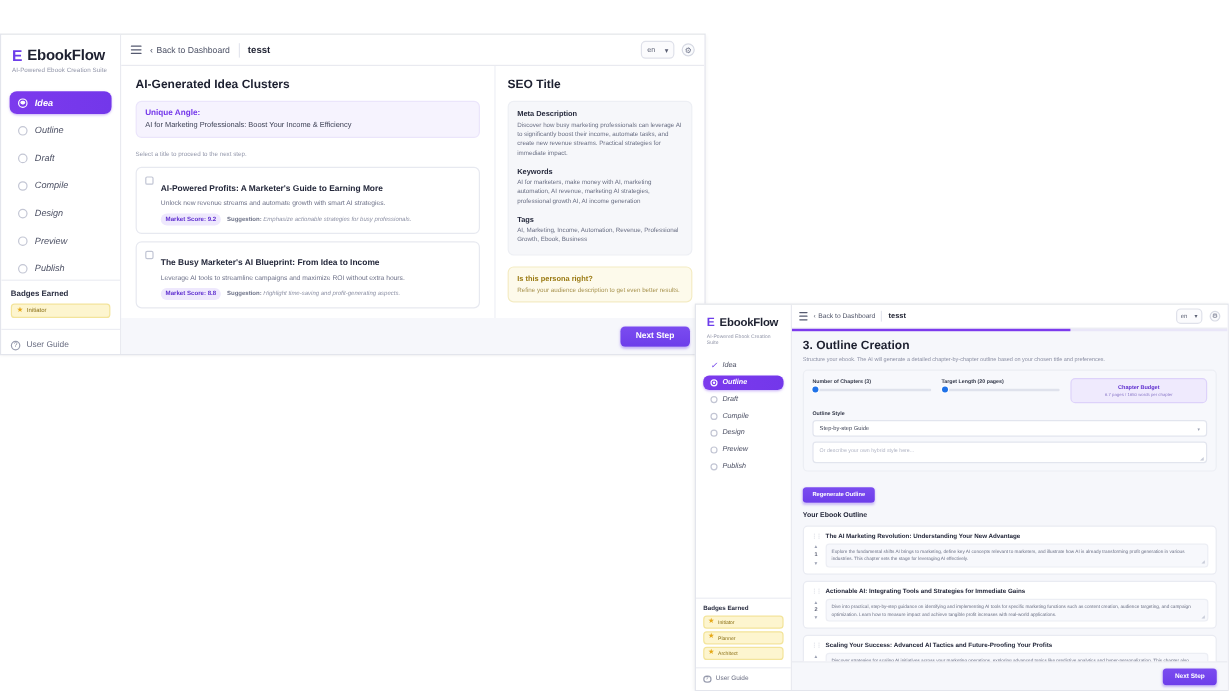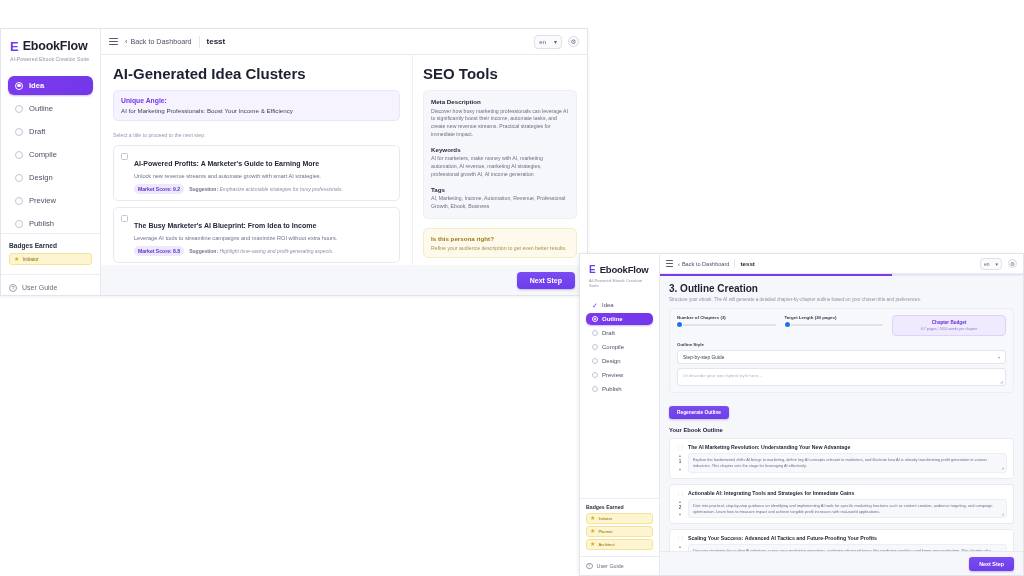--- a/index.html
+++ b/index.html
@@ -52,20 +52,21 @@
   .brand-sub { color: #9195a8; font-size: 5.2px; margin-top: 3px; letter-spacing: .05px; }
   .win-b .brand-sub { font-size: 4.2px; }
 
   .steps { padding: 6px 7px 0 7px; display: flex; flex-direction: column; gap: 4px; }
   .win-b .steps { padding: 3px 6px 0 6px; gap: 2px; }
   .step {
     display: flex; align-items: center; gap: 6px;
     padding: 5px 7px; border-radius: 6px;
     font-size: 7.6px; color: #4b4f63;
     cursor: pointer;
+    font-style: italic;
   }
   .win-b .step { padding: 3px 6px; font-size: 6px; gap: 4px; border-radius: 5px; }
   .step .radio {
     width: 8px; height: 8px; border-radius: 50%;
     border: 1.2px solid #c3c6d4; flex: none;
     display: flex; align-items: center; justify-content: center;
   }
   .win-b .step .radio { width: 6px; height: 6px; }
   .step.active {
     background: linear-gradient(90deg,#7c3aed,#7337ea);
@@ -148,21 +149,21 @@
   .progress-strip { height: 2px; background: #e9e6f8; flex: none; }
   .progress-fill { height: 100%; background: #7c3aed; }
 
   .content { flex: 1 1 auto; overflow: hidden; position: relative; }
 
   
   .cols { display: flex; gap: 0; height: 100%; }
   .col-left { flex: 1 1 auto; background: #ffffff; padding: 10px 12px 0 12px; min-width: 0; }
   .col-right { width: 175px; flex: none; background: #ffffff; border-left: 1px solid #eef0f5; padding: 10px 10px 0 10px; }
 
-  .sec-h { font-size: 15px; font-weight: bold; color: #1d2030; margin: 0 0 8px 0; }
+  .sec-h { font-size: 10px; font-weight: bold; color: #1d2030; margin: 0 0 8px 0; }
   .angle-box {
     background: #f6f3fe; border: 1px solid #ebe5fb; border-radius: 5px;
     padding: 6px 7px; margin-bottom: 11px;
   }
   .angle-label { color: #7436ea; font-weight: bold; font-size: 6.8px; margin-bottom: 3px; }
   .angle-text { color: #3e4256; font-size: 6.2px; }
 
   .sub-h { font-size: 7.4px; font-weight: bold; color: #23273a; }
   .sub-note { font-size: 5.2px; color: #9498ab; margin-top: 2px; margin-bottom: 7px; }
 
@@ -397,21 +398,21 @@
                     <span class="score-pill">Market Score: 8.8</span>
                     <span class="sugg"><b>Suggestion:</b>
                       <span>Highlight time-saving and profit-generating aspects.</span></span>
                   </div>
                 </span>
               </div>
 
             </div>
 
             <div class="col-right">
-              <div class="sec-h">SEO Tools</div>
+              <div class="sec-h">SEO Title</div>
               <div class="seo-box">
                 <div class="seo-group">
                   <div class="seo-k">Meta Description</div>
                   <div class="seo-v">Discover how busy marketing professionals can leverage AI to significantly boost their income, automate tasks, and create new revenue streams. Practical strategies for immediate impact.</div>
                 </div>
                 <div class="seo-group">
                   <div class="seo-k">Keywords</div>
                   <div class="seo-v">AI for marketers, make money with AI, marketing automation, AI revenue, marketing AI strategies, professional growth AI, AI income generation</div>
                 </div>
                 <div class="seo-group">

